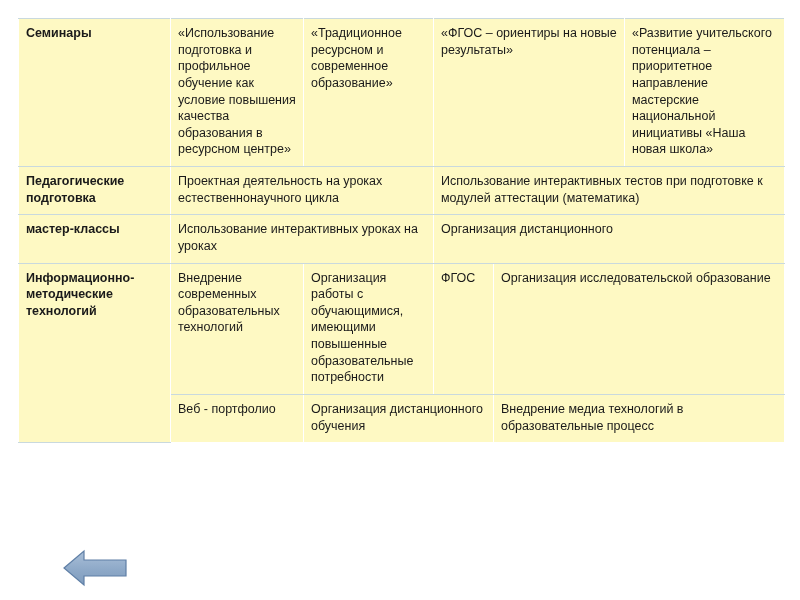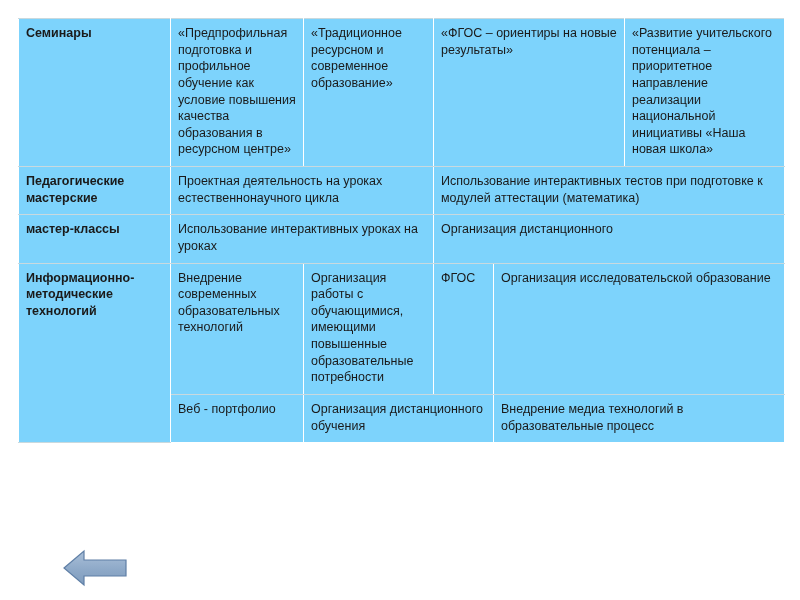--- a/index.html
+++ b/index.html
@@ -27,21 +27,21 @@
     border-collapse: collapse;
     table-layout: fixed;
   }
   table.grid td {
     vertical-align: top;
     padding: 6px 7px 8px 7px;
     font-size: 12.5px;
     line-height: 1.33;
     color: #1a1a1a;
     border: 1px solid #ffffff;
-    background: #7dd3fc;
+    background: #fef9c3;
   }
   
   td.rowhead {
     background: #d7eaf0;
     color: #c0392b;
     font-weight: bold;
     font-size: 12.5px;
   }
   td.tinted {
     background: #d7eaf0;
@@ -81,28 +81,28 @@
       <col style="width:133px">
       <col style="width:130px">
       <col style="width:60px">
       <col style="width:131px">
       <col style="width:160px">
     </colgroup>
     <tbody>
 
       <tr class="band">
         <td class="rowhead divider-right" rowspan="1">Семинары</td>
-        <td class="tinted divider-right" colspan="1">«Предпрофильная подготовка и профильное обучение как условие повышения качества образования в ресурсном центре»</td>
+        <td class="tinted divider-right" colspan="1">«Использование подготовка и профильное обучение как условие повышения качества образования в ресурсном центре»</td>
         <td class="tinted divider-right" colspan="1">«Традиционное ресурсном и современное образование»</td>
         <td class="tinted divider-right" colspan="2">«ФГОС – ориентиры на новые результаты»</td>
-        <td class="tinted">«Развитие учительского потенциала – приоритетное направление реализации национальной инициативы «Наша новая школа»</td>
+        <td class="tinted">«Развитие учительского потенциала – приоритетное направление мастерские национальной инициативы «Наша новая школа»</td>
       </tr>
 
       <tr class="band">
-        <td class="rowhead divider-right">Педагогические мастерские</td>
+        <td class="rowhead divider-right">Педагогические подготовка</td>
         <td class="plain divider-right" colspan="2">Проектная деятельность на уроках естественнонаучного цикла</td>
         <td class="plain" colspan="3">Использование интерактивных тестов при подготовке к модулей аттестации (математика)</td>
       </tr>
 
       <tr class="band">
         <td class="rowhead divider-right">мастер-классы</td>
         <td class="plain divider-right" colspan="2">Использование интерактивных уроках на уроках</td>
         <td class="plain" colspan="3">Организация дистанционного</td>
       </tr>
 

